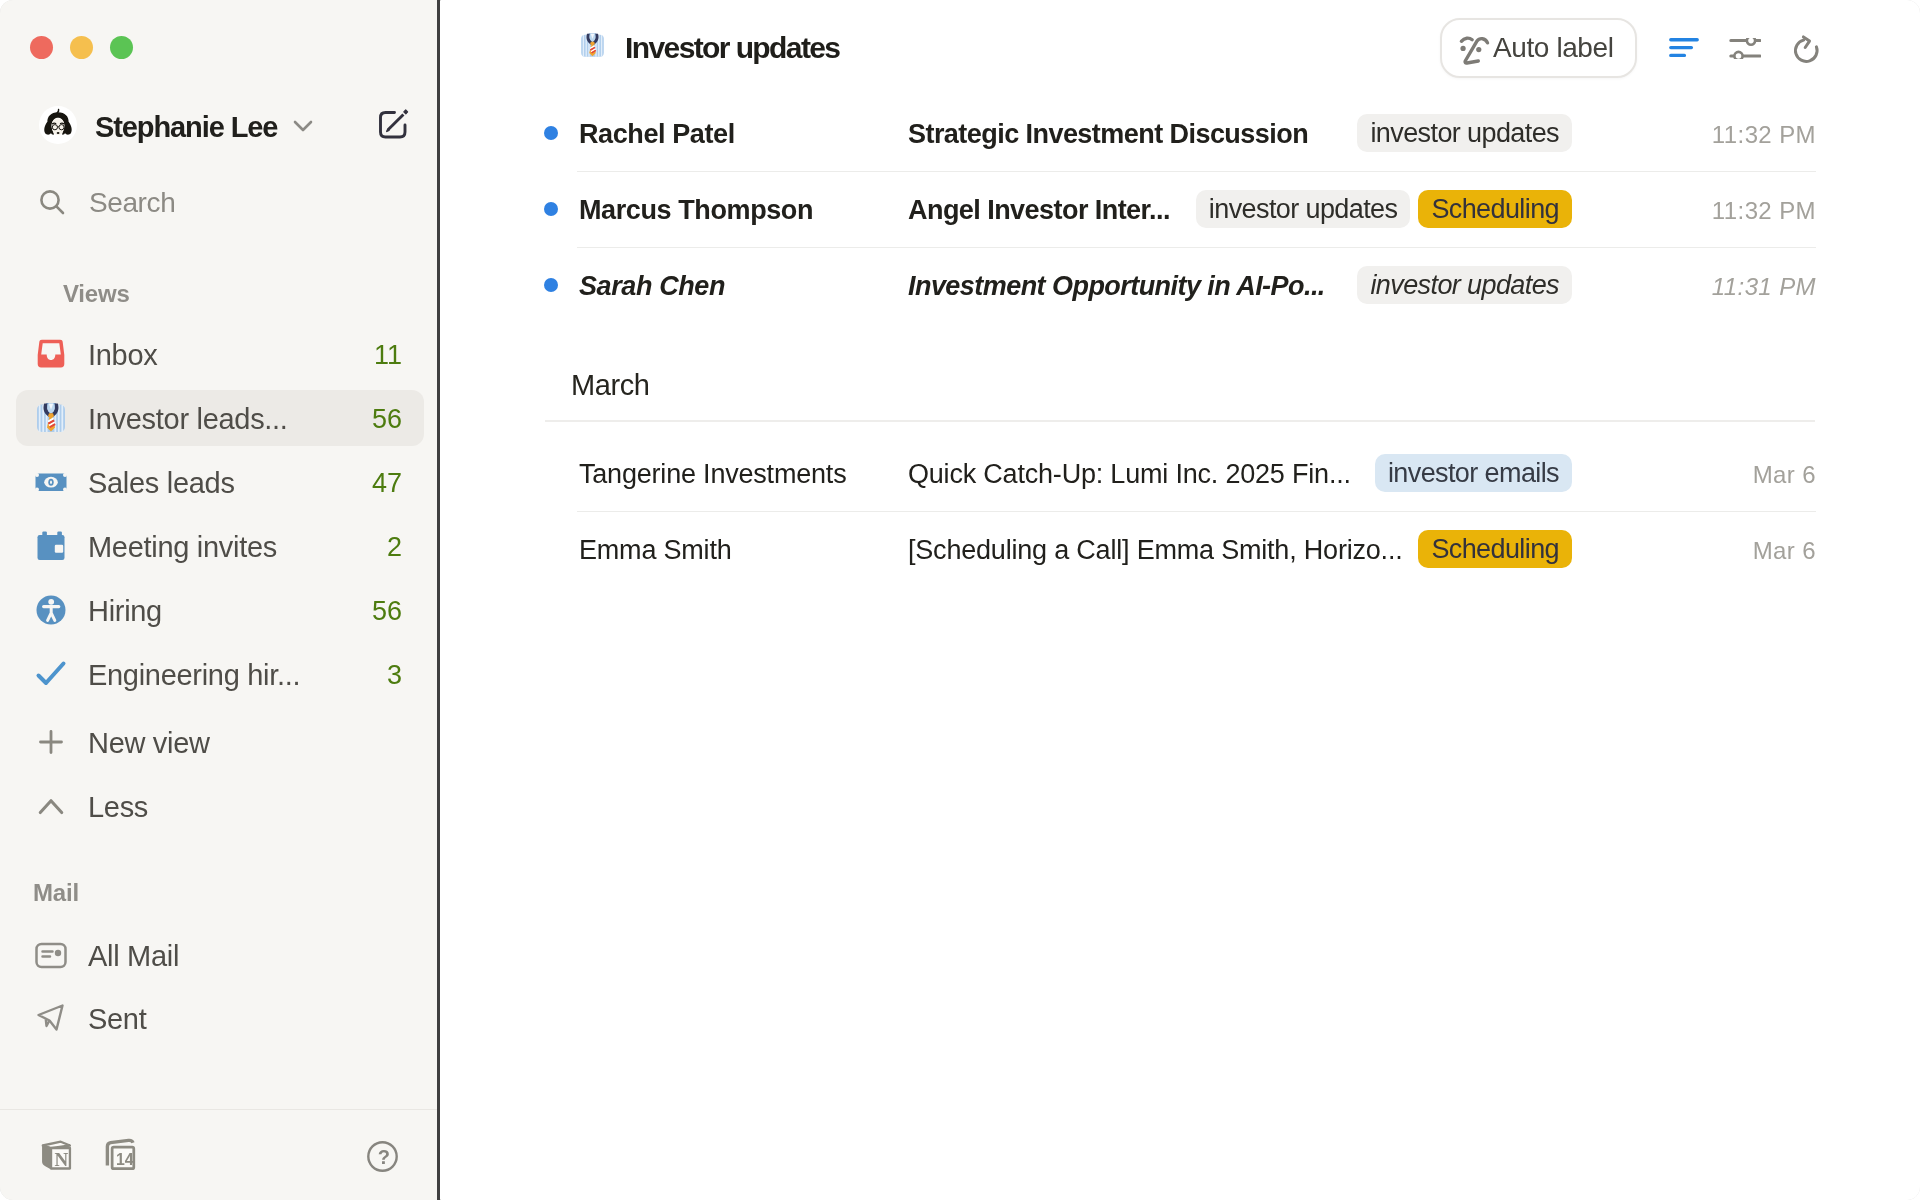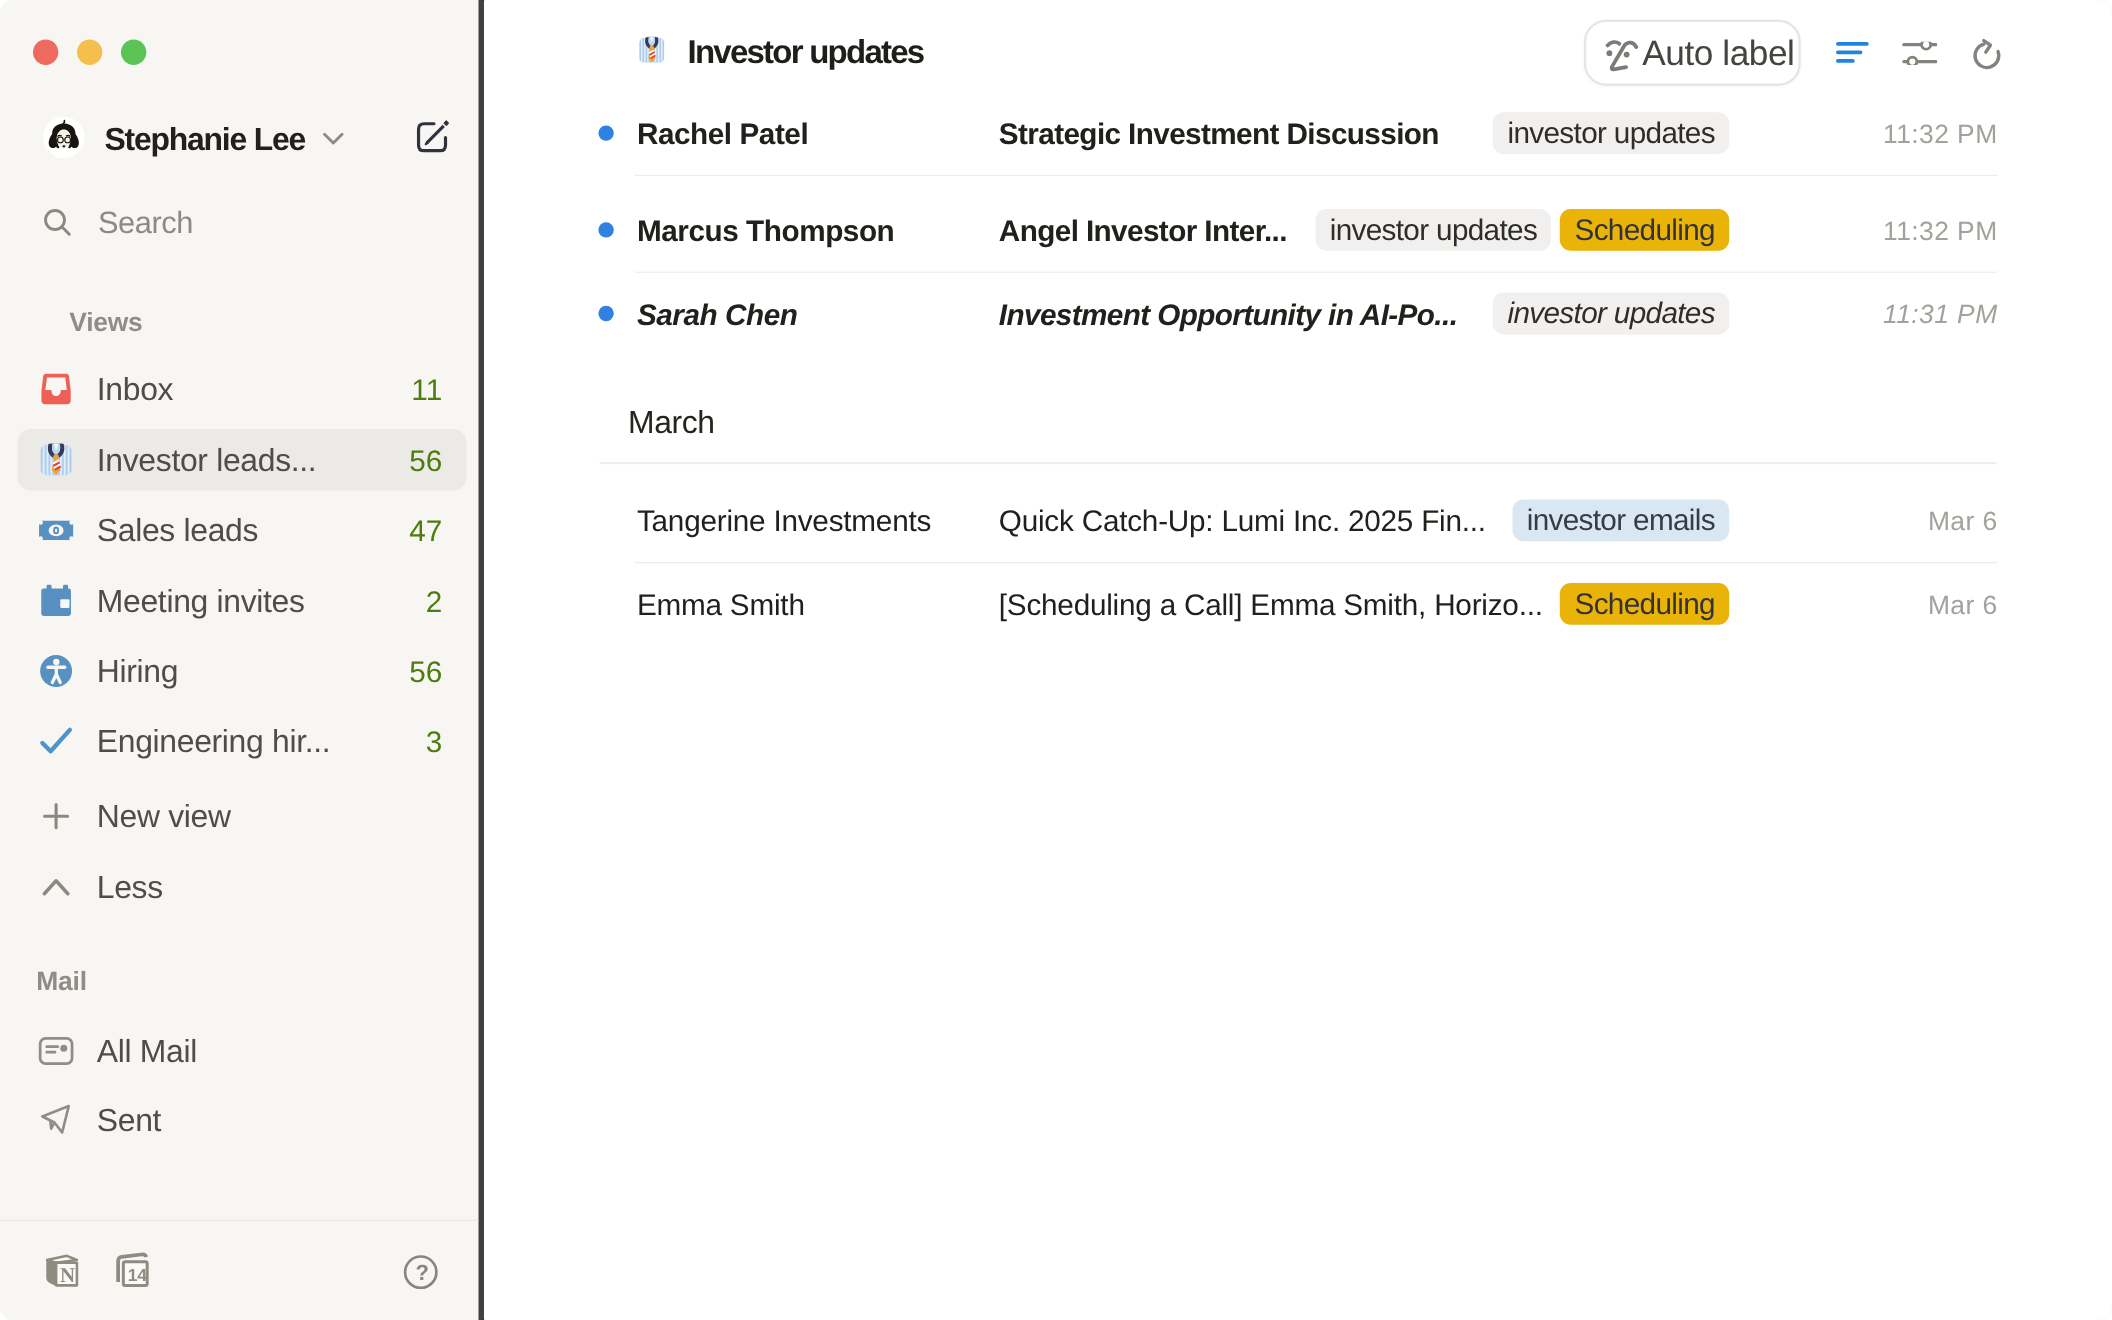--- a/index.html
+++ b/index.html
@@ -1,37 +1,37 @@
 <!DOCTYPE html>
 <html><head>
 <meta charset="utf-8">
 <style>
 * { margin:0; padding:0; box-sizing:border-box; }
 html,body { width:1920px; height:1200px; background:#ffffff; font-family:"Liberation Sans", sans-serif; overflow:hidden; }
 #win { position:absolute; inset:0; border-radius:13px; overflow:hidden; background:#ffffff; box-shadow: inset 0 0 0 1px rgba(0,0,0,0.14); }
-#sidebar { position:absolute; left:0; top:0; bottom:0; width:440px; background:#f7f6f3; border-right:5px solid #404040; }
+#sidebar { position:absolute; left:0; top:0; bottom:0; width:440px; background:#f7f6f3; border-right:3px solid #404040; }
 #main { position:absolute; left:441px; top:0; bottom:0; right:0; background:#ffffff; }
 .abs { position:absolute; }
 
 
 .tl { position:absolute; top:36px; width:23px; height:23px; border-radius:50%; }
 
 
 .profile-name { position:absolute; left:95px; top:109px; height:36px; line-height:36px; font-size:29px; font-weight:700; color:#21201c; letter-spacing:-1.1px; }
 .sb-label { position:absolute; left:33px; font-size:24px; font-weight:700; color:#8f8d88; letter-spacing:-0.2px; }
 .sb-item { position:absolute; left:0; width:440px; height:64px; }
 .sb-item .txt { position:absolute; left:88px; top:0; height:67px; line-height:67px; font-size:29px; color:#4f4d48; letter-spacing:-0.3px; white-space:nowrap; }
 .sb-item .cnt { position:absolute; right:38px; top:0; height:67px; line-height:67px; font-size:27px; color:#4d7c0f; }
 .sb-item .ic { position:absolute; left:33px; top:14px; width:36px; height:36px; }
 .sb-sel { position:absolute; left:16px; width:408px; height:56px; top:4px; background:#eceae6; border-radius:12px; }
 
 
 .title { position:absolute; left:184px; top:30px; height:36px; line-height:36px; font-size:30px; font-weight:700; color:#1f1e1a; letter-spacing:-1.6px; }
 #autolabel { position:absolute; left:999px; top:18px; width:197px; height:60px; border:2px solid #e7e5e2; background:#fff; border-radius:20px; box-shadow:0 1px 3px rgba(0,0,0,0.04); }
-#autolabel .t { position:absolute; left:51px; top:0; height:56px; line-height:56px; font-size:32px; color:#45443f; letter-spacing:-0.4px;text-align:right; }
+#autolabel .t { position:absolute; left:51px; top:0; height:56px; line-height:56px; font-size:28px; color:#45443f; letter-spacing:-0.4px;text-align:right; }
 
 
 .row { position:absolute; left:0; width:1480px; height:76px; }
 .rowline { position:absolute; left:136px; right:105px; bottom:-1px; height:1px; background:#ececea; }
 .dot { position:absolute; left:103px; top:31px; width:14px; height:14px; border-radius:50%; background:#2f81e2; }
 .sender { position:absolute; left:138px; top:0; width:325px; height:79px; line-height:79px; font-size:27px; color:#21201c; letter-spacing:-0.4px; white-space:nowrap; overflow:hidden; }
 .bold { font-weight:700; }
 .subject { position:absolute; left:467px; top:0; height:79px; line-height:79px; font-size:27px; color:#21201c; letter-spacing:-0.55px; white-space:nowrap; }
 .tags { position:absolute; right:349px; top:19px; height:38px; display:flex; gap:8px; }
 .tag { height:38px; line-height:38px; border-radius:10px; padding:0 13px; font-size:27px; color:#2e2d29; letter-spacing:-0.6px; white-space:nowrap; }
@@ -242,21 +242,21 @@
   <svg class="abs" style="left:1288px; top:38px;" width="32" height="21" viewBox="0 0 32 21">
     <path d="M1.8 2.6 H31 M1.8 18 H31" stroke="#84827c" stroke-width="3" stroke-linecap="round"></path>
     <circle cx="22" cy="2.6" r="4.1" fill="#ffffff" stroke="#84827c" stroke-width="2.6"></circle>
     <circle cx="9.5" cy="18" r="4.1" fill="#ffffff" stroke="#84827c" stroke-width="2.6"></circle>
   </svg>
   <svg class="abs" style="left:1350px; top:33px;" width="31" height="31" viewBox="0 0 31 31">
     <path d="M12.6 7.1 A 10.8 10.8 0 1 0 25.4 13.8" stroke="#84827c" stroke-width="3" fill="none" stroke-linecap="round"></path>
     <path d="M12.4 3.9 L18.5 8.1 L14.2 14.5" stroke="#84827c" stroke-width="3" fill="none" stroke-linecap="round" stroke-linejoin="round"></path>
   </svg>
 
-  <div class="row" style="top:83px;">
+  <div class="row" style="top:95px;">
     <span class="dot"></span>
     <div class="sender bold">Rachel Patel</div>
     <div class="subject bold">Strategic Investment Discussion</div>
     <div class="tags">
           <span class="tag tag-gray">investor updates</span>
         </div>
     <div class="time">11:32 PM</div>
     <div class="rowline"></div>
   </div>
   <div class="row" style="top:171px;">

